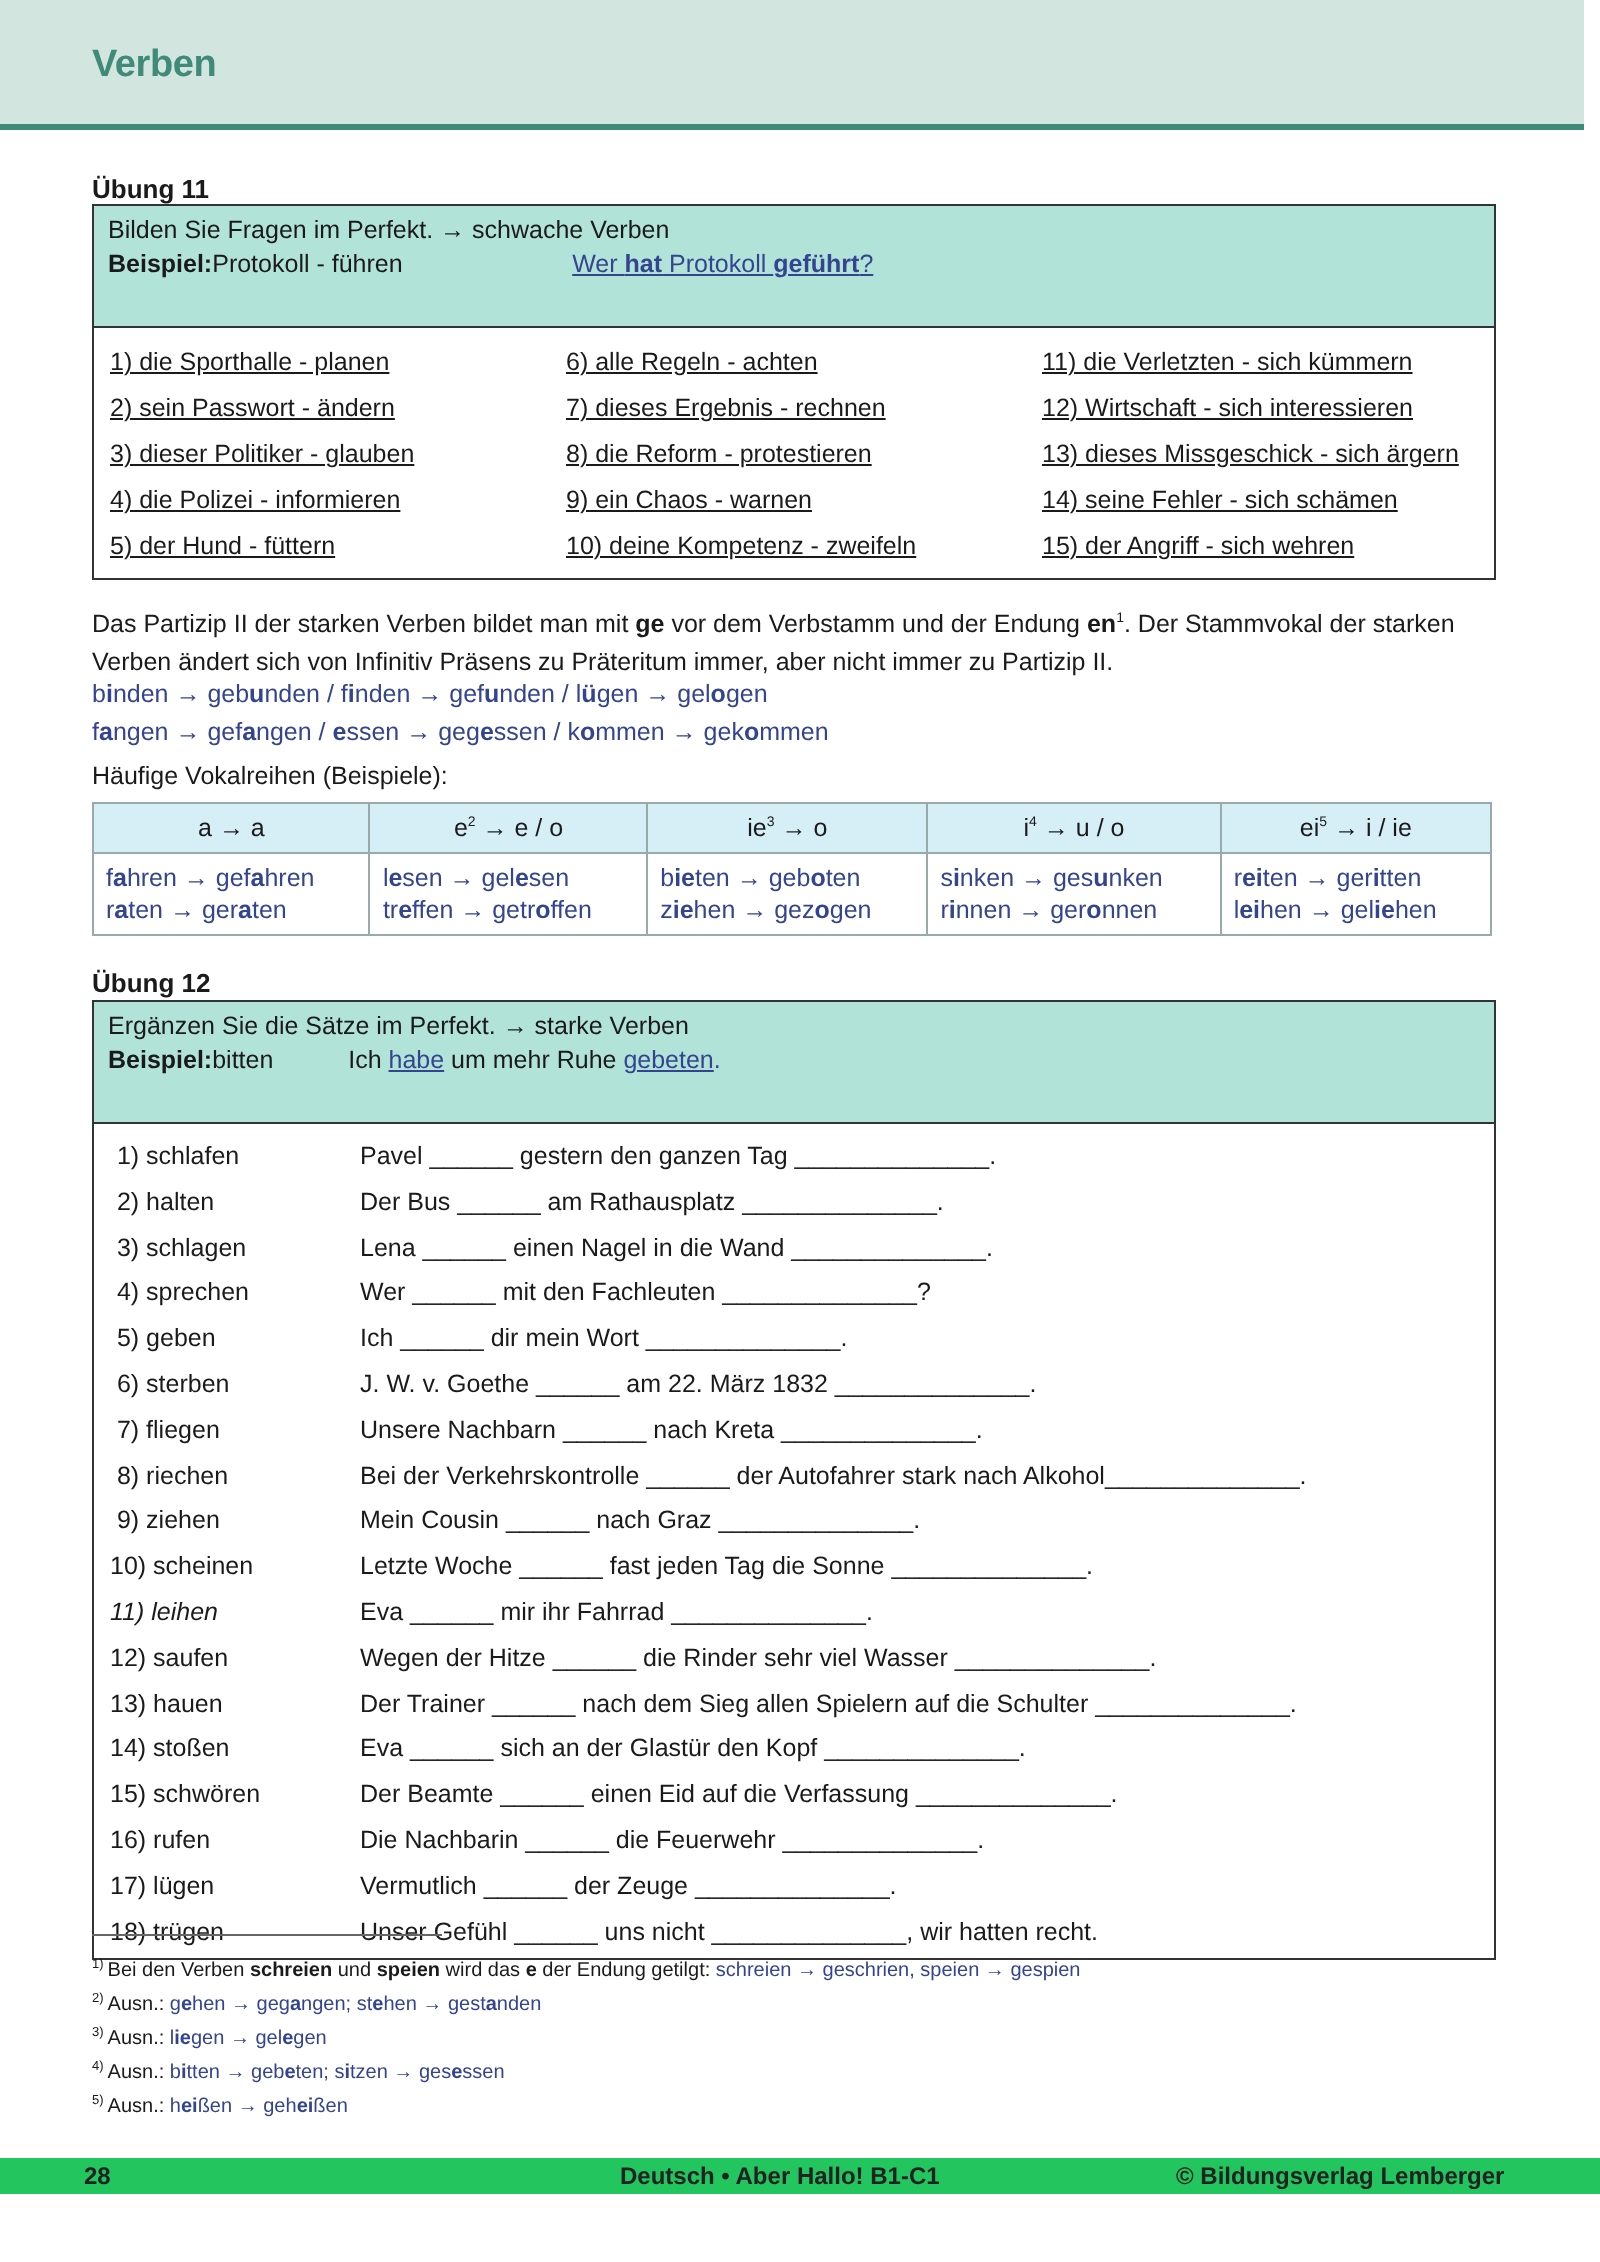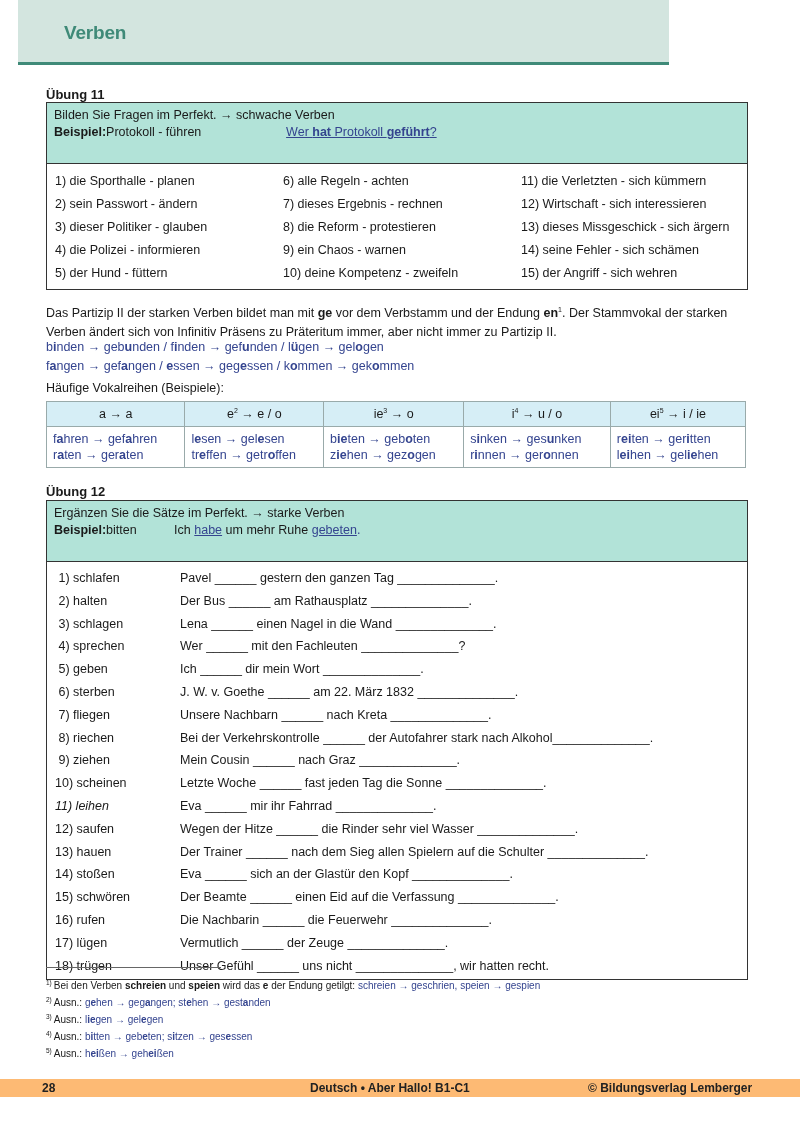--- a/index.html
+++ b/index.html
@@ -1,40 +1,40 @@
 <!DOCTYPE html>
 <html><head>
 <meta charset="utf-8">
 <style>
   html, body { margin: 0; padding: 0; }
   body {
     width: 800px; height: 1131px; position: relative; background: #ffffff;
     font-family: "Liberation Sans", sans-serif; color: #1a1a1a; overflow: hidden;
   }
   .header {
-    position: absolute; left: 0; top: 0; width: 651px; height: 62px;
-    background: #d3e5df; border-bottom: 3px solid #3f8a78; margin-left: 18px;
+    position: absolute; left: 0; top: 0; width: 792px; height: 62px;
+    background: #d3e5df; border-bottom: 3px solid #3f8a78;
   }
   .header-title {
     position: absolute; left: 46px; top: 22px; font-size: 19px; font-weight: bold;
     color: #3f8a78; letter-spacing: -0.2px;
   }
   .section-label { position: absolute; left: 46px; font-size: 13px; font-weight: bold; }
   .ex-box {
     position: absolute; left: 46px; width: 700px; border: 1.5px solid #333; background: #fff;
   }
   .ex-head {
     background: #b2e3d8; border-bottom: 1.5px solid #333; padding: 4px 7px 22px 7px;
     font-size: 12.5px; line-height: 17px;
   }
   .blue { color: #34448f; }
   .u { text-decoration: underline; }
   b { font-weight: bold; }
   .grid3 { display: grid; grid-template-columns: 228px 238px 230px; padding: 6px 0 4px 8px; }
-  .grid3 .cell { font-size: 12.5px; line-height: 23px; white-space: nowrap; }
+  .grid3 .cell { font-size: 12.5px; line-height: 23px; white-space: nowrap; text-decoration: underline; }
   .para { position: absolute; left: 46px; width: 704px; font-size: 12.5px; line-height: 19px; }
   .vtable {
     position: absolute; left: 46px; top: 401px; width: 700px; border-collapse: collapse;
     font-size: 12.5px;
     padding-left: 40px;
   }
   .vtable th {
     background: #d6eef6; font-weight: normal; height: 22px; border: 1px solid #9aa;
     text-align: center;
   }
@@ -42,21 +42,21 @@
     border: 1px solid #9aa; padding: 4px 6px; line-height: 16px; color: #34448f;
     vertical-align: top; white-space: nowrap;
   }
   .rows { padding: 5px 0 2px 8px; }
   .row { display: flex; font-size: 12.5px; line-height: 22.8px; white-space: nowrap; }
   .row .num { width: 125px; }
   .footline { position: absolute; left: 46px; top: 967px; width: 175px; border-top: 1px solid #666; }
   .fn { position: absolute; left: 46px; font-size: 10px; line-height: 14px; white-space: nowrap; }
   .fn sup { font-size: 6.5px; vertical-align: 4px; margin-right: 2px; }
   .footer {
-    position: absolute; left: 0; top: 1079px; width: 800px; height: 18px; background: #fdba74;
+    position: absolute; left: 0; top: 1079px; width: 800px; height: 18px; background: #22c55e;
     font-size: 12px; font-weight: bold; color: #222;
   }
   .footer span { position: absolute; top: 2px; }
 </style>
 </head>
 <body>
 
 <div class="header">
   <div class="header-title">Verben</div>
 </div>

